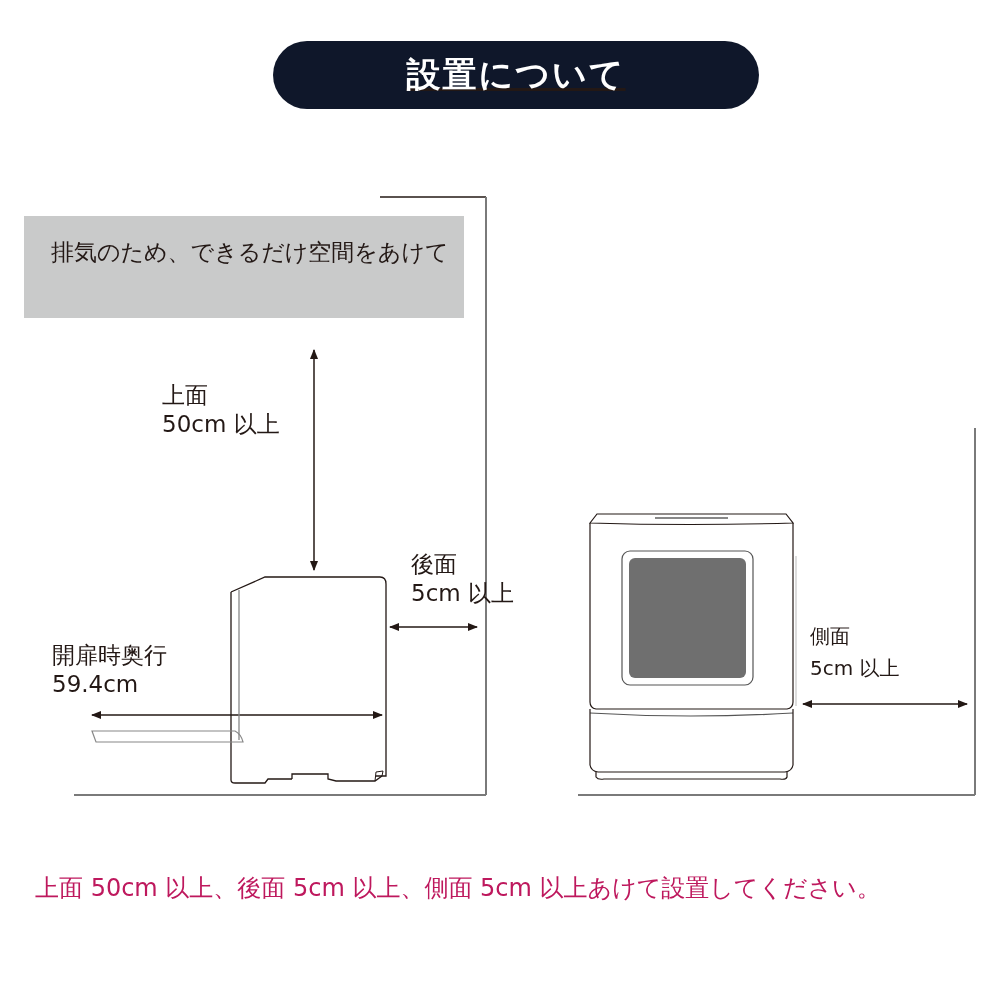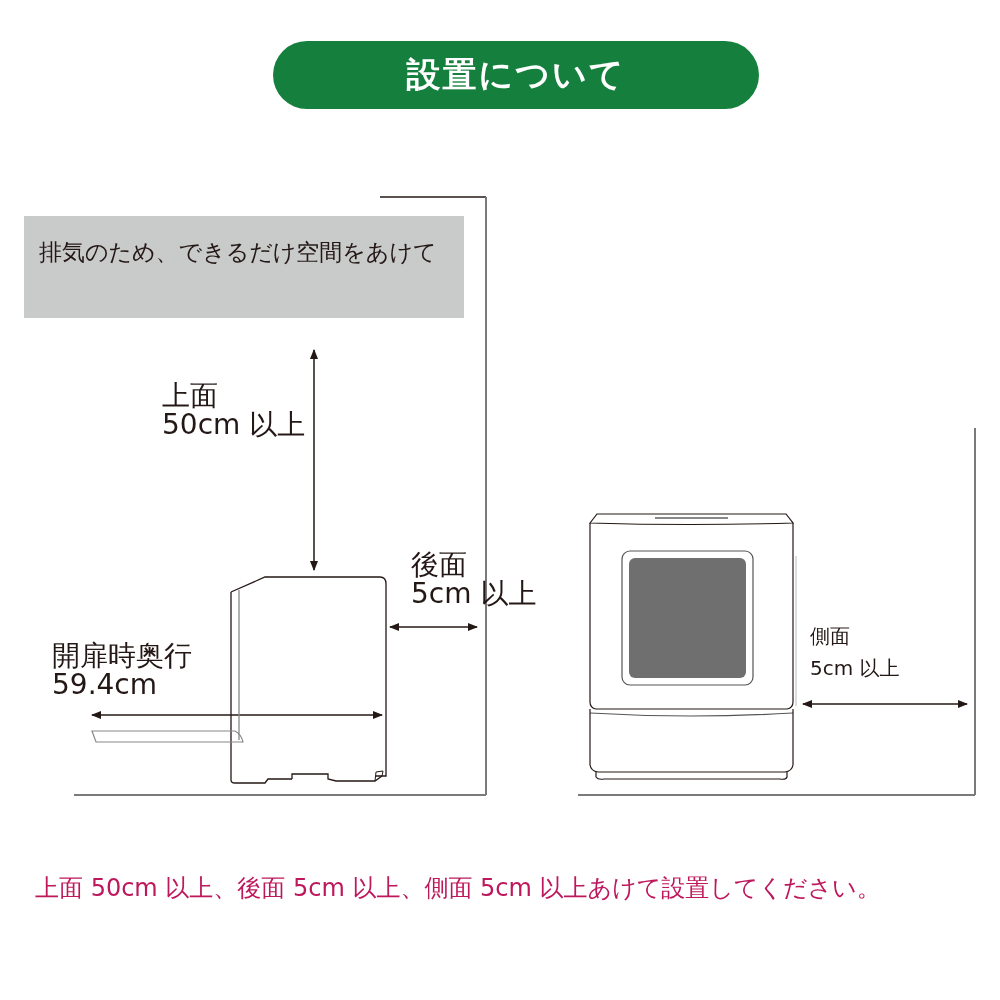--- a/index.html
+++ b/index.html
@@ -1,25 +1,25 @@
 <!DOCTYPE html>
 <html><head>
   <meta charset="utf-8">
   <style>
     html, body { margin: 0; padding: 0; background: #ffffff; }
     body { width: 1000px; height: 1000px; position: relative; overflow: hidden;
            font-family: "DejaVu Sans", "Liberation Sans", sans-serif; color: #231815; }
     .title-pill { position: absolute; left: 273px; top: 41px; width: 486px; height: 68px;
-                  background: #15803d; border-radius: 34px; display: flex; align-items: center;
-                  justify-content: center; }
+                  background: #0f172a; border-radius: 34px; display: flex; align-items: center;
+                  justify-content: center; text-decoration: underline; }
     .title-pill span { color: #fff; font-size: 34px; font-weight: bold; letter-spacing: 2px; }
     .note-box { position: absolute; left: 24px; top: 216px; width: 440px; height: 102px;
-                background: #c9caca; box-sizing: border-box; padding: 20px 0 0 15px; }
+                background: #c9caca; box-sizing: border-box; padding: 20px 0 0 27px; }
     .note-box span { font-size: 23px; line-height: 32px; color: #231815; display: block; }
-    .label { position: absolute; font-size: 28px; line-height: 29px; color: #231815; white-space: nowrap; }
+    .label { position: absolute; font-size: 23px; line-height: 29px; color: #231815; white-space: nowrap; }
     .label span { display: block; }
     .label.big { font-size: 20px; line-height: 32px; }
     .footer { position: absolute; left: 35px; top: 872px; font-size: 24px; color: #be185d; white-space: nowrap; }
     svg.diagram { position: absolute; left: 0; top: 0; }
   </style>
 </head>
 <body>
 
 <div class="title-pill">
   <span>設置について</span>

